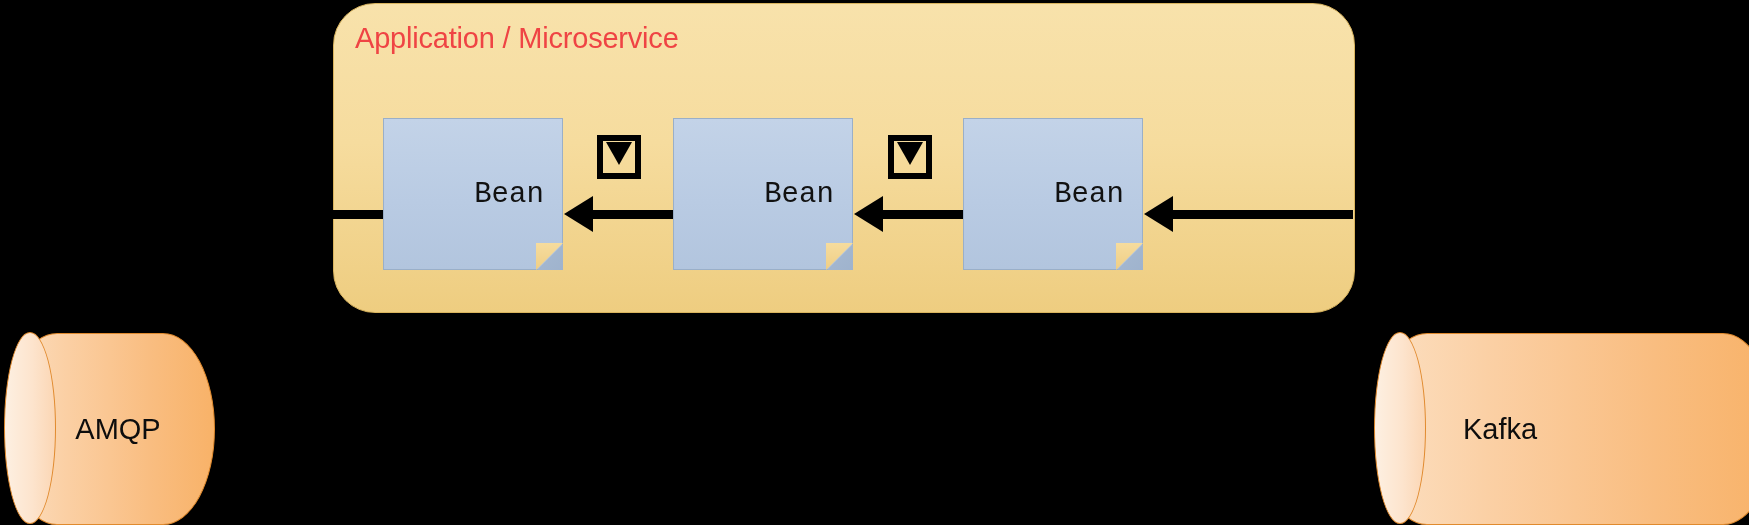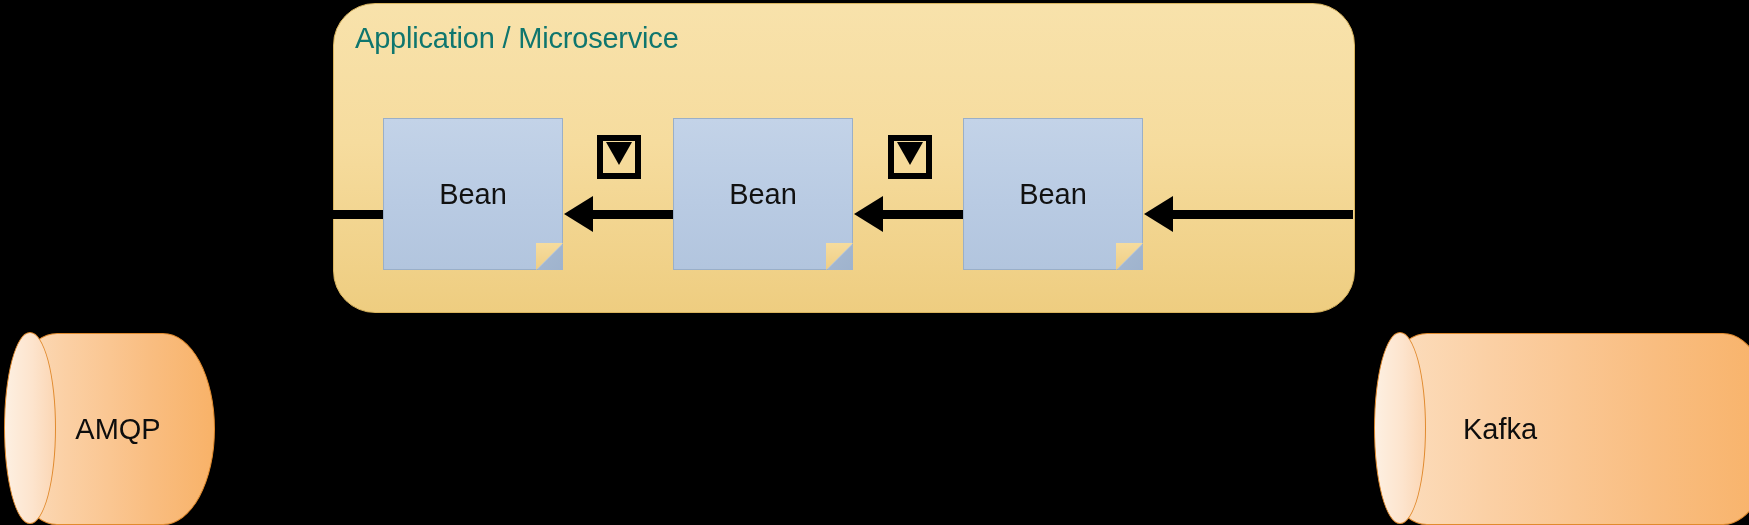--- a/index.html
+++ b/index.html
@@ -28,21 +28,21 @@
     border-radius: 42px;
     background: linear-gradient(to bottom, #f8e2ab 0%, #f6dc9e 45%, #eecd80 100%);
     border: 1px solid #d9b45e;
     box-sizing: border-box;
   }
   .app-title {
     position: absolute;
     left: 355px;
     top: 22px;
     font-size: 29px;
-    color: #0f766e;
+    color: #ef4444;
     font-family: "Liberation Sans", sans-serif;
     letter-spacing: -0.2px;
     white-space: nowrap;
   }
 
   
   .bean {
     position: absolute;
     top: 118px;
     width: 180px;
@@ -50,23 +50,24 @@
     background: linear-gradient(to bottom, #c3d3e8 0%, #b9cbe3 55%, #b2c5de 100%);
     border: 1px solid #9aafc8;
     box-sizing: border-box;
   }
   .bean-label {
     position: absolute;
     width: 100%;
     top: 50%;
     transform: translateY(-50%);
     text-align: center;
-    font-family: Liberation Sans, sans-serif;
+    font-family: Liberation Mono, monospace;
     font-size: 29px;
     color: #111111;
+    margin-left: 36px;
   }
   
   .bean-fold {
     position: absolute;
     right: -1px;
     bottom: -1px;
     width: 26px;
     height: 26px;
     background: linear-gradient(to bottom right, #a6b9d2 0%, #9fb3cd 100%);
     clip-path: polygon(0 100%, 100% 0, 100% 100%);

